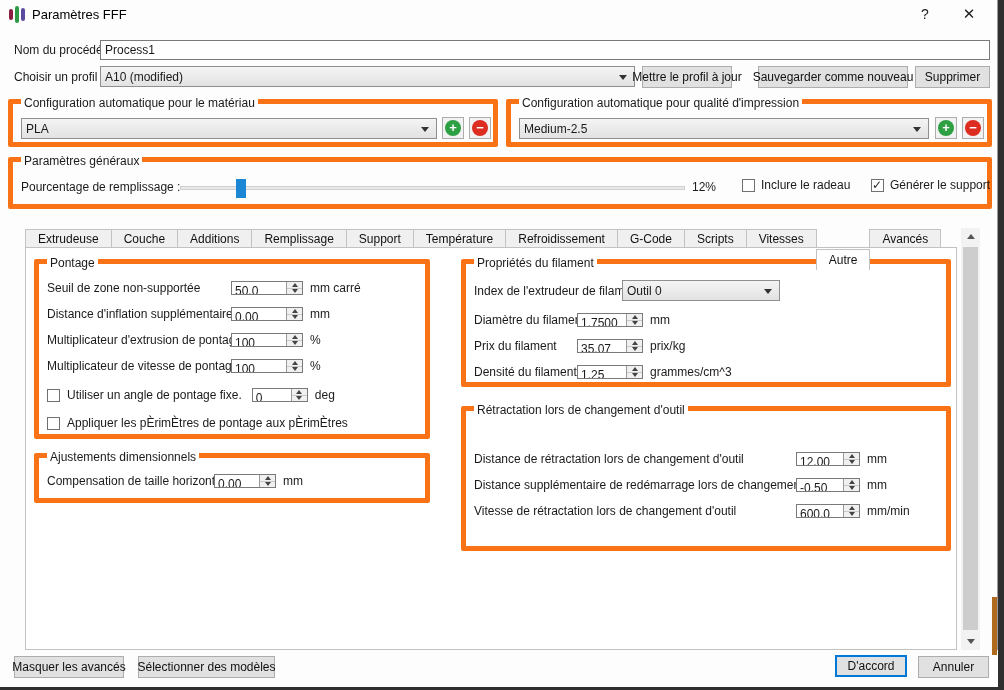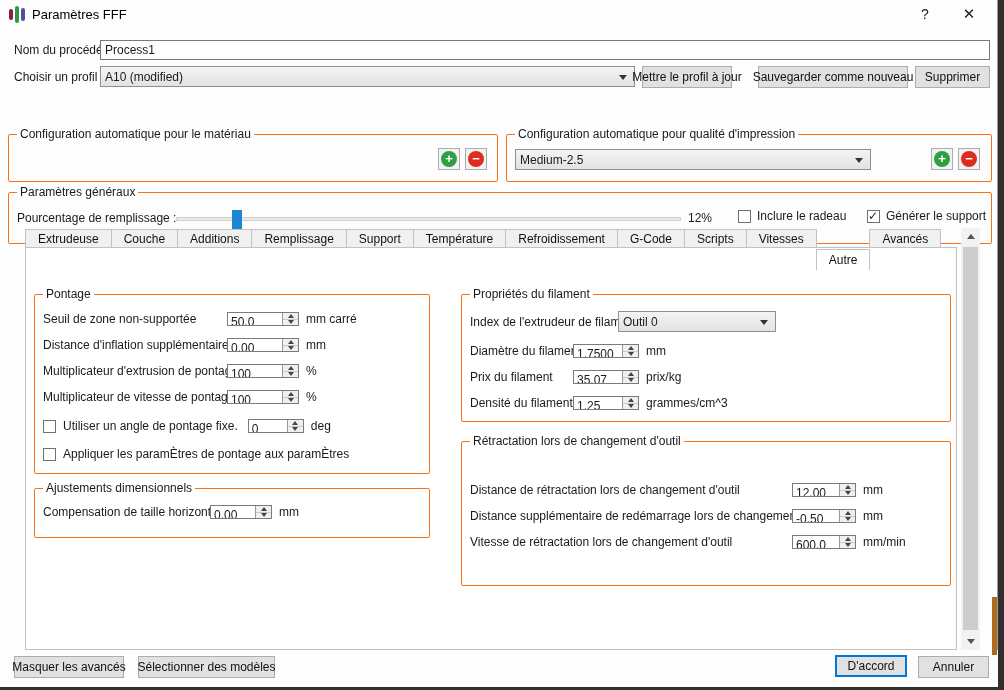--- a/index.html
+++ b/index.html
@@ -35,21 +35,21 @@
     padding:0 4px;white-space:nowrap;overflow:hidden;
   }
   .combo .combo-arrow{position:absolute;right:7px;top:8px;width:0;height:0;border-left:4px solid transparent;border-right:4px solid transparent;border-top:5px solid #333;}
   .btn{
     position:absolute;height:22px;box-sizing:border-box;border:1px solid #adadad;
     background:#e1e1e1;display:flex;align-items:center;justify-content:center;
     font-size:12px;color:#111;white-space:nowrap;cursor:default;
   }
   .btn.default{border:2px solid #0078d7;}
 
-  .group{position:absolute;border:1px solid #f97316;border-radius:2px;box-sizing:border-box;background:transparent;margin-top:35px;}
+  .group{position:absolute;border:5px solid #f97316;border-radius:2px;box-sizing:border-box;background:transparent;}
   .group-title{position:absolute;top:-8px;left:8px;background:#fdfdfd;padding:0 3px;white-space:nowrap;}
   .pane .group-title{background:#fff;}
 
   
   .round-btn{position:absolute;width:22px;height:22px;box-sizing:border-box;border:1px solid #adadad;background:#f2f2f2;display:flex;align-items:center;justify-content:center;}
   .circle{width:16px;height:16px;border-radius:50%;display:flex;align-items:center;justify-content:center;color:#fff;font-size:13px;font-weight:bold;line-height:16px;}
   .circle.green{background:#2ea044;}
   .circle.red{background:#dd2c20;}
 
   
@@ -122,31 +122,35 @@
   <div class="combo" style="left:100px;top:66px;width:535px;">
     <span>A10 (modified)</span>
     <span class="combo-arrow"></span>
   </div>
   <div class="btn" style="left:642px;top:66px;width:90px;">Mettre le profil à jour</div>
   <div class="btn" style="left:758px;top:66px;width:150px;">Sauvegarder comme nouveau</div>
   <div class="btn" style="left:915px;top:66px;width:75px;">Supprimer</div>
 
   <div class="group" style="left:8px;top:99px;width:490px;height:48px;">
     <span class="group-title">Configuration automatique pour le matériau</span>
+    <div class="combo" style="left:8px;top:14px;width:416px;">
+      <span>PLA</span>
+      <span class="combo-arrow"></span>
+    </div>
     <div class="round-btn" style="left:429px;top:13px;">
       <span class="circle green">+</span>
     </div>
     <div class="round-btn" style="left:456px;top:13px;">
       <span class="circle red">−</span>
     </div>
   </div>
 
   <div class="group" style="left:506px;top:99px;width:486px;height:48px;">
     <span class="group-title">Configuration automatique pour qualité d'impression</span>
-    <div class="combo" style="left:8px;top:14px;width:356px;">
+    <div class="combo" style="left:8px;top:14px;width:410px;">
       <span>Medium-2.5</span>
       <span class="combo-arrow"></span>
     </div>
     <div class="round-btn" style="left:424px;top:13px;">
       <span class="circle green">+</span>
     </div>
     <div class="round-btn" style="left:451px;top:13px;">
       <span class="circle red">−</span>
     </div>
   </div>
@@ -264,21 +268,21 @@
             <span class="sb-half">
                 <i class="tri-dn"></i>
               </span>
           </span>
         </span>
         <span class="punit">deg</span>
       </div>
 
       <div class="prow" style="left:8px;top:152px;">
         <span class="cb" style="margin-right:7px;"></span>
-        <span class="plabel">Appliquer les paramÈtres de pontage aux paramÈtres</span>
+        <span class="plabel">Appliquer les pÈrimÈtres de pontage aux pÈrimÈtres</span>
       </div>
     </div>
 
     <div class="group" style="left:8px;top:205px;width:396px;height:50px;">
       <span class="group-title">Ajustements dimensionnels</span>
       <div class="prow" style="left:8px;top:16px;">
         <span class="plabel" style="width:167px;">Compensation de taille horizontale</span>
         <span class="spin">
           <span class="spin-val" style="width:44px;">0,00</span>
           <span class="spin-btns">

